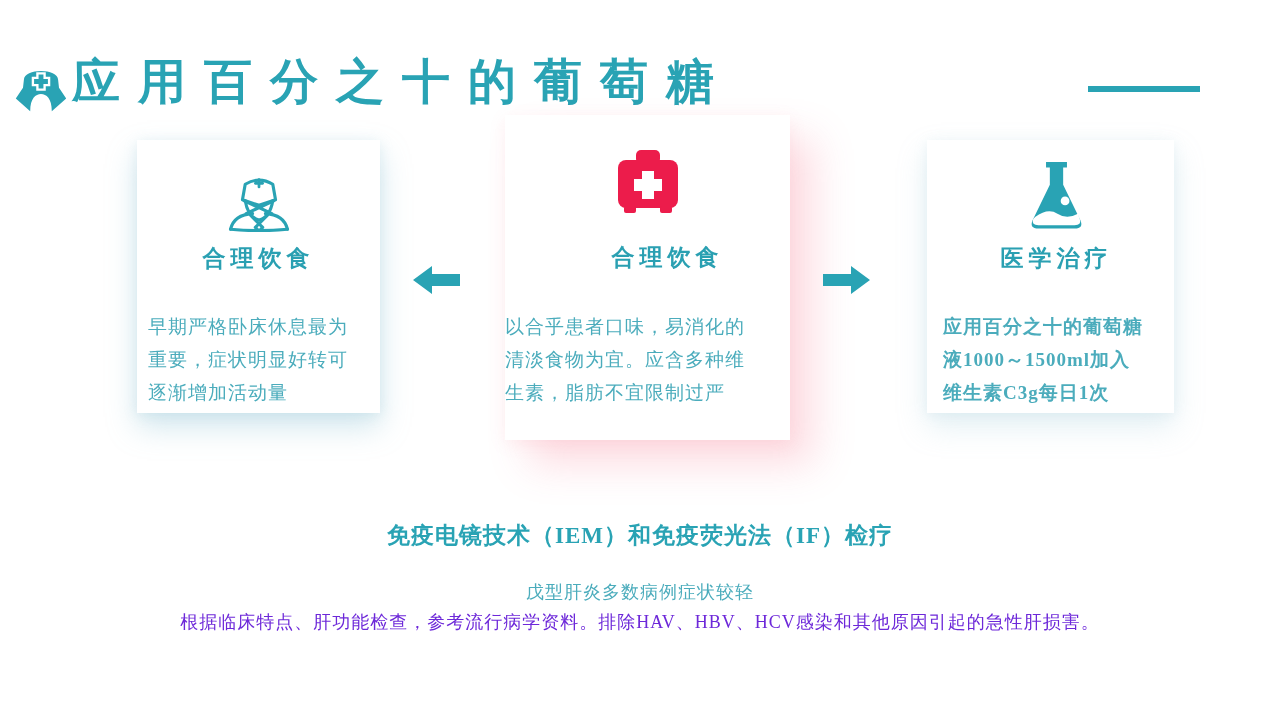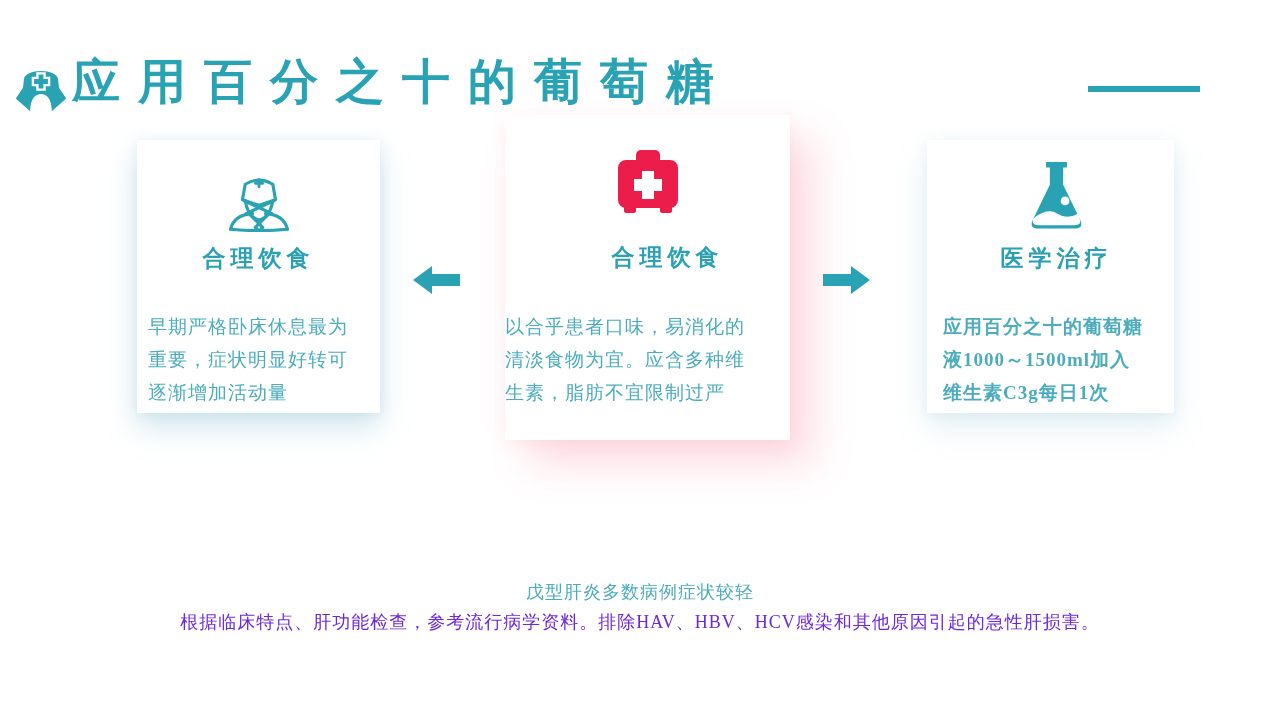--- a/index.html
+++ b/index.html
@@ -130,16 +130,17 @@
 维生素C3g每日1次</div>
   </div>
 
   <svg class="arrow arrow-left" viewBox="0 0 47 32">
     <polygon points="47,10 19,10 19,2 0,16 19,30 19,22 47,22" fill="#29A3B4"></polygon>
   </svg>
   <svg class="arrow arrow-right" viewBox="0 0 47 32">
     <polygon points="0,10 28,10 28,2 47,16 28,30 28,22 0,22" fill="#29A3B4"></polygon>
   </svg>
 
+  <div class="footer-heading">免疫电镜技术（IEM）和免疫荧光法（IF）检疗</div>
   <div class="footer-line1">戊型肝炎多数病例症状较轻</div>
   <div class="footer-line2">根据临床特点、肝功能检查，参考流行病学资料。排除HAV、HBV、HCV感染和其他原因引起的急性肝损害。</div>
 
 </div>
 
 </body></html>

